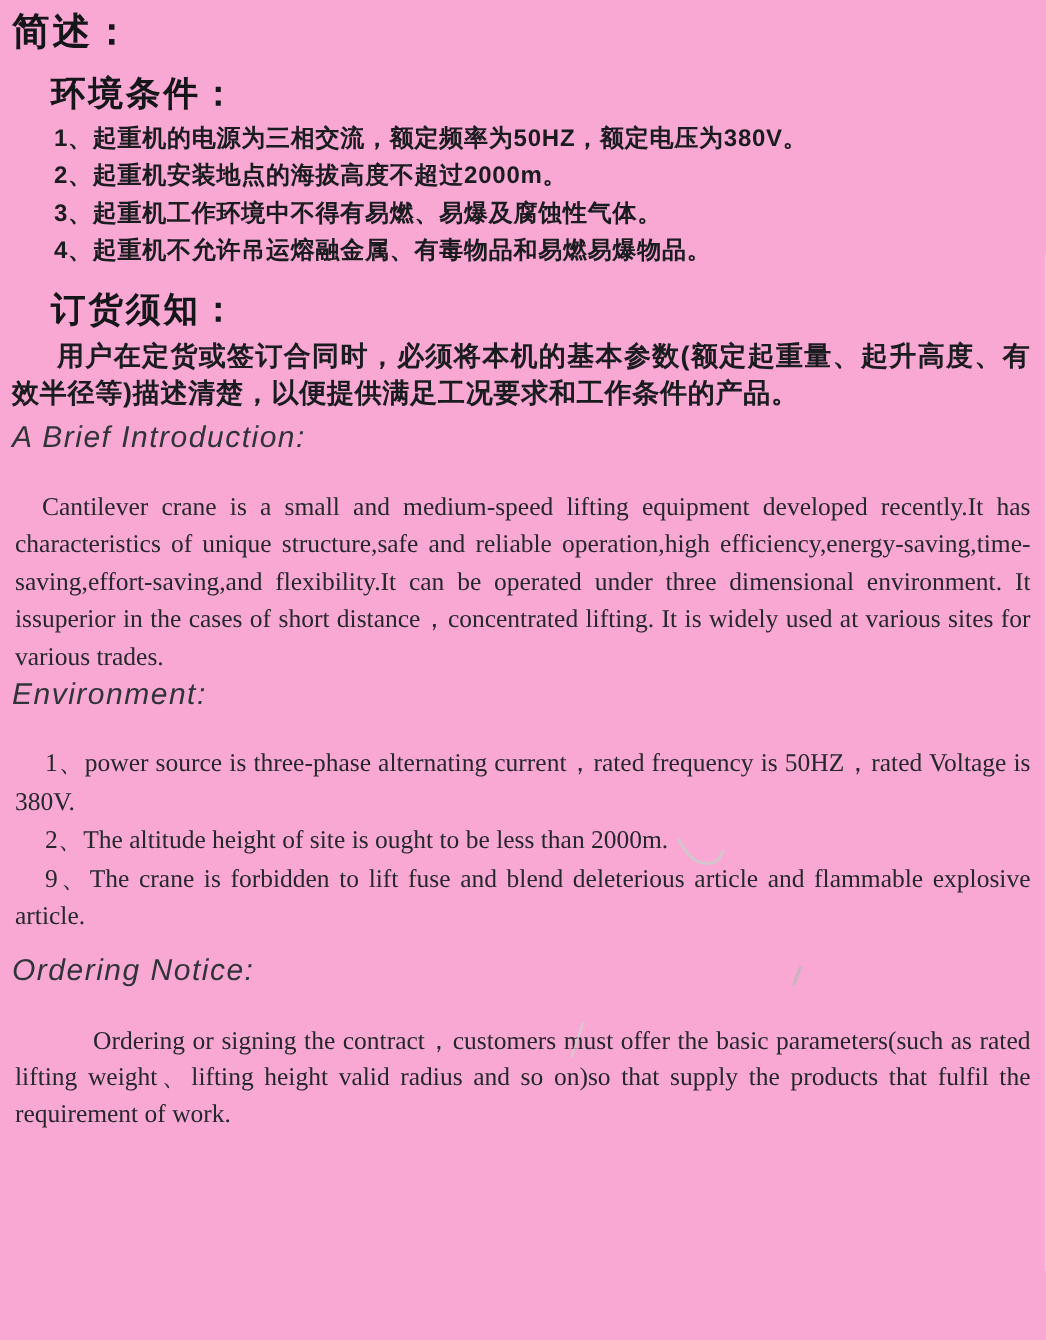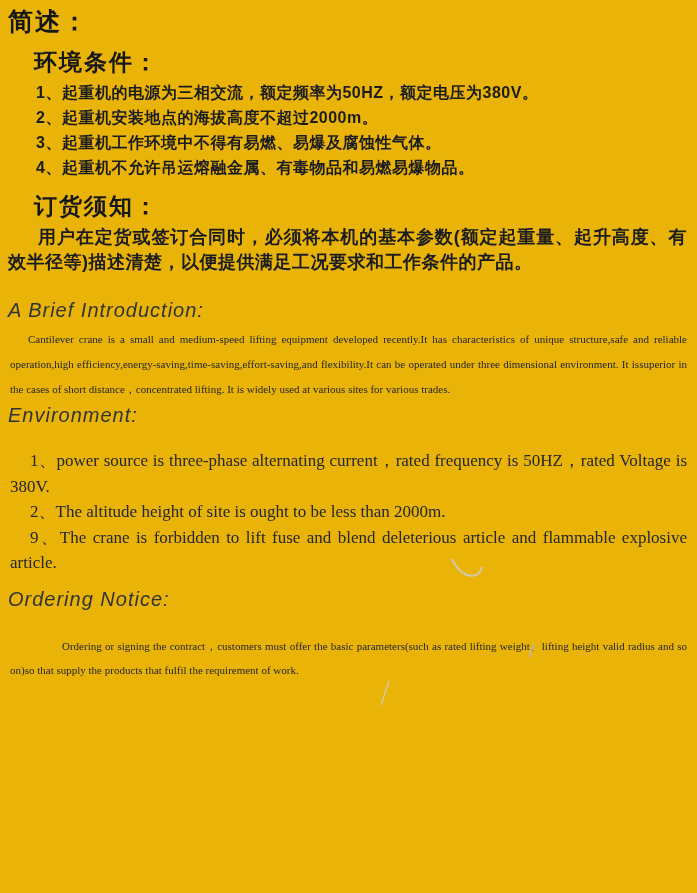--- a/index.html
+++ b/index.html
@@ -5,21 +5,21 @@
   html, body {
     margin: 0;
     padding: 0;
     background: #e8e8e8;
   }
   .page {
     position: relative;
     width: 697px;
     height: 893px;
     margin: 0 auto;
-    background: #eab308;
+    background: #f9a8d4;
     color: #17191c;
     overflow: hidden;
     box-sizing: border-box;
     padding: 2px 10px 0 8px;
   }
   
   .cn-h1 {
     margin: 4px 0 0 0;
     font-family: "Liberation Sans", sans-serif;
     font-weight: bold;
@@ -65,27 +65,27 @@
   .en-h {
     margin: 0;
     font-family: "Liberation Sans", sans-serif;
     font-style: italic;
     font-weight: normal;
     font-size: 20px;
     line-height: 26px;
     color: #303439;
     letter-spacing: 1px;
   }
-  .en-h.brief   { margin-top: 22px; }
+  .en-h.brief   { margin-top: 4px; }
   .en-h.env     { margin-top: 0; }
   .en-h.order   { margin-top: 10px; }
   .en-body {
-    margin: 4px 0 0 2px;
+    margin: 20px 0 0 2px;
     font-family: "Liberation Serif", serif;
-    font-size: 11px;
+    font-size: 17px;
     line-height: 25px;
     text-align: justify;
     color: #24272c;
   }
   .en-body.intro { text-indent: 18px; }
   .en-list {
     margin: 20px 0 0 2px;
   }
   .en-list p {
     margin: 0;

